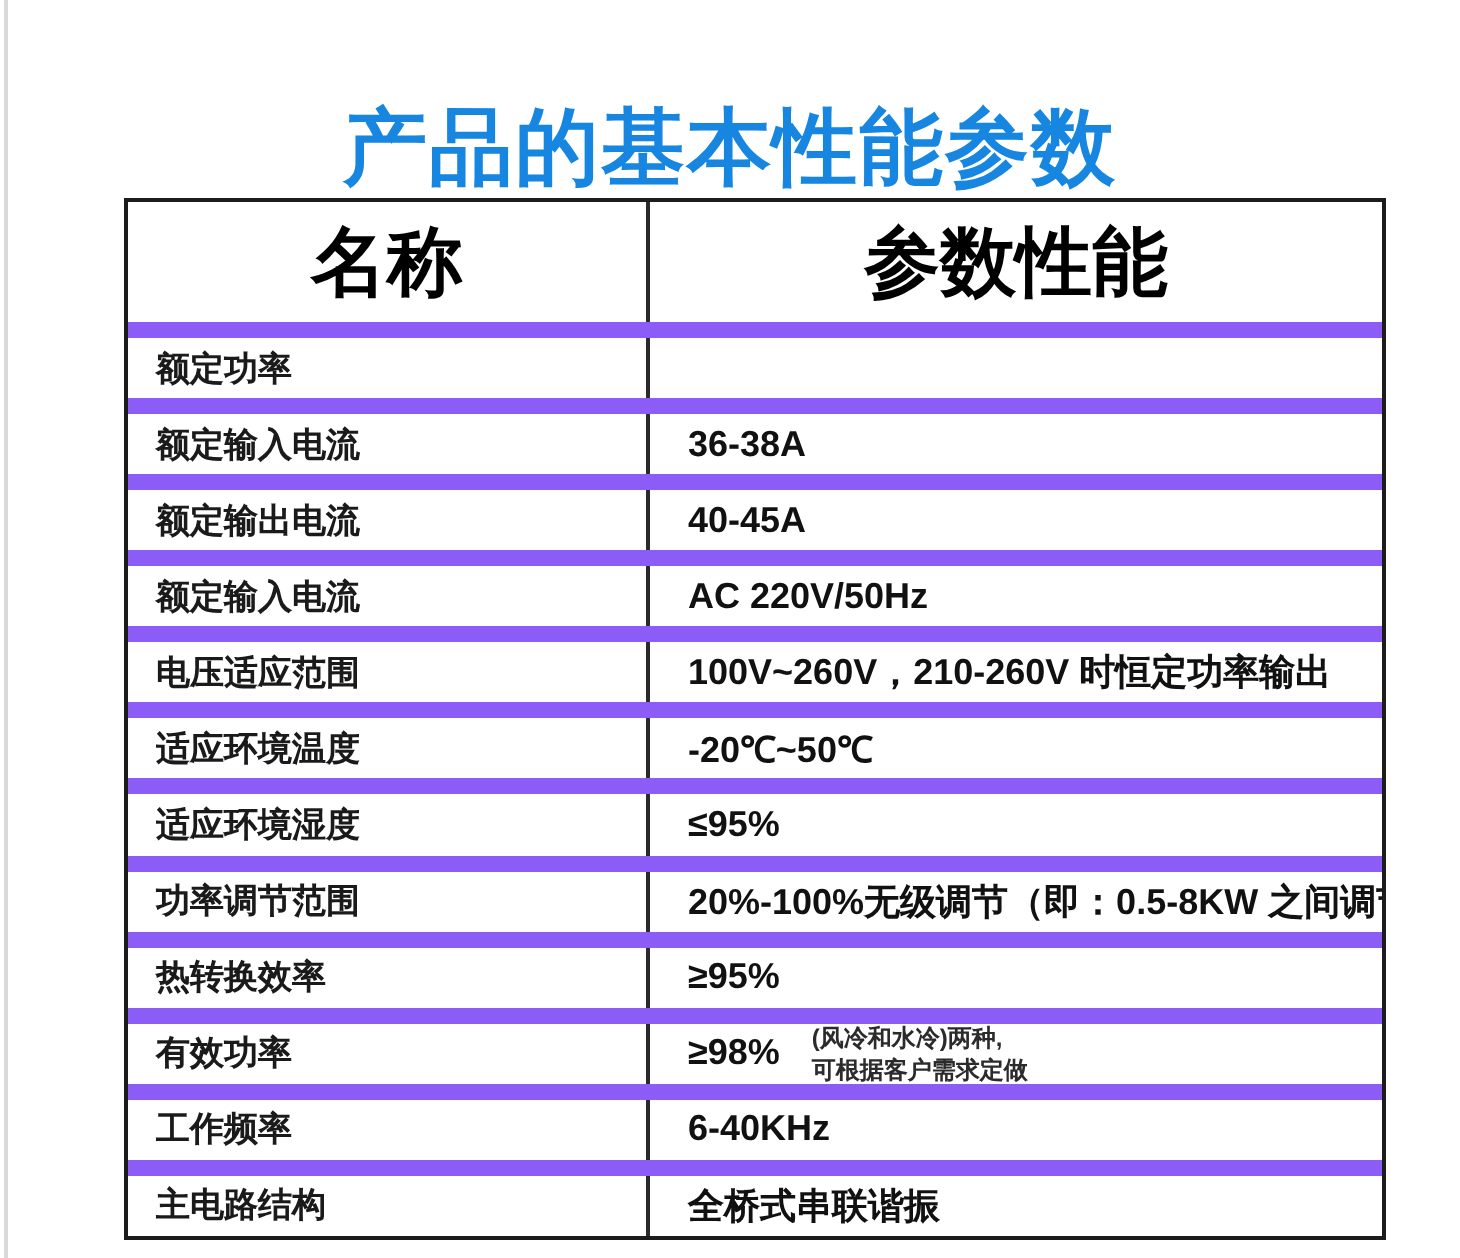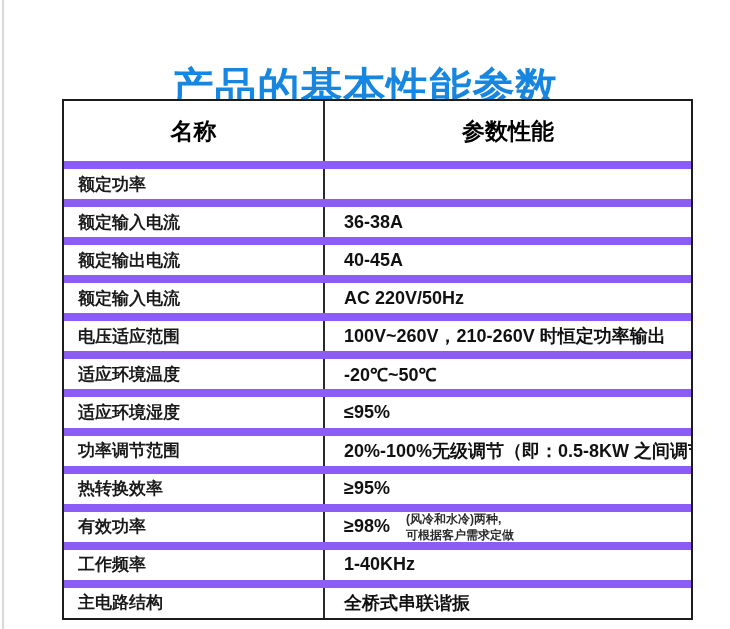--- a/index.html
+++ b/index.html
@@ -18,21 +18,21 @@
   .edge-line {
     position: absolute;
     left: 2px;
     top: 0;
     width: 2px;
     height: 629px;
     background: #d9d9d9;
   }
   .page-title {
     position: absolute;
-    top: 32px;
+    top: 18px;
     left: 0;
     right: 0;
     text-align: center;
     font-size: 42px;
     font-weight: 700;
     letter-spacing: 1px;
     color: #1686e0;
     white-space: nowrap;
   }
   .spec-table {
@@ -71,21 +71,21 @@
     color: #1a1a1a;
   }
   .cell.value {
     padding-left: 19px;
     font-size: 18px;
     font-weight: 700;
     color: #111111;
     white-space: nowrap;
   }
   .header-row .cell {
-    font-size: 23px;
+    font-size: 38px;
     font-weight: 700;
     justify-content: center;
     padding-left: 0;
     color: #000000;
   }
   .value-note {
     margin-left: 16px;
     font-size: 12px;
     font-weight: 600;
     line-height: 1.35;
@@ -160,21 +160,21 @@
       <span>≥98%</span>
       <span class="value-note">
         <span>(风冷和水冷)两种,</span>
         <span>可根据客户需求定做</span>
       </span>
     </div>
   </div>
 
   <div class="row">
     <div class="cell name">工作频率</div>
-    <div class="cell value">1-40KHz</div>
+    <div class="cell value">6-40KHz</div>
   </div>
 
   <div class="row">
     <div class="cell name">主电路结构</div>
     <div class="cell value">全桥式串联谐振</div>
   </div>
 
 </div>
 
 </body></html>

